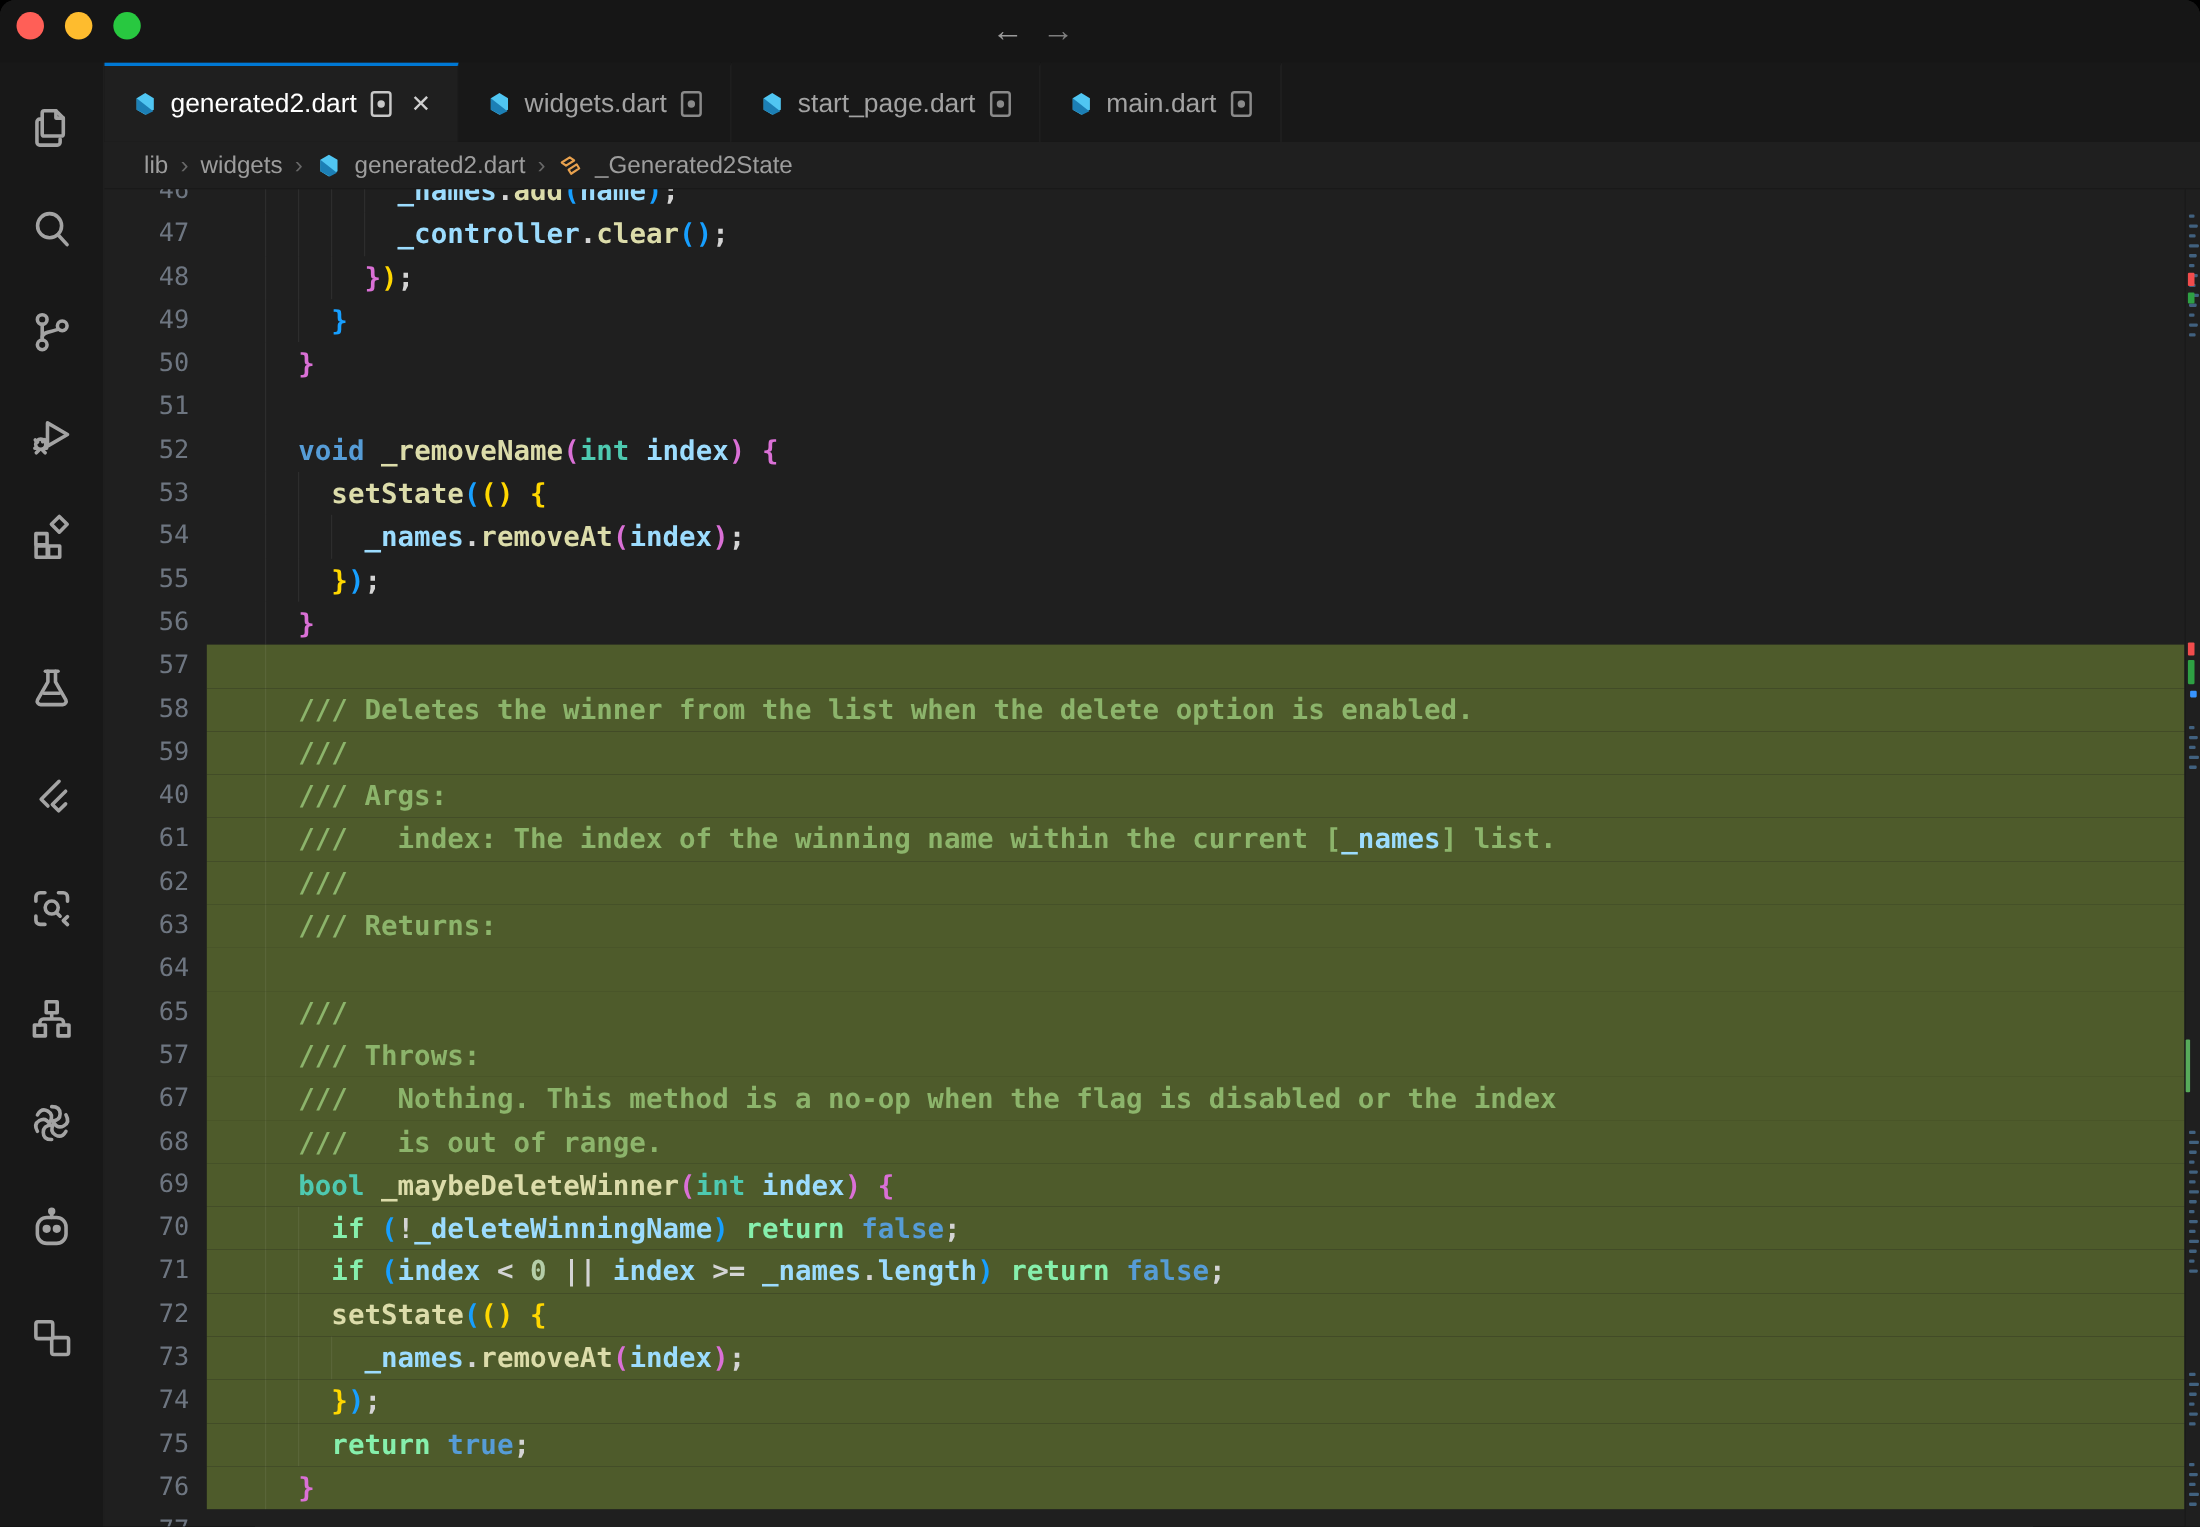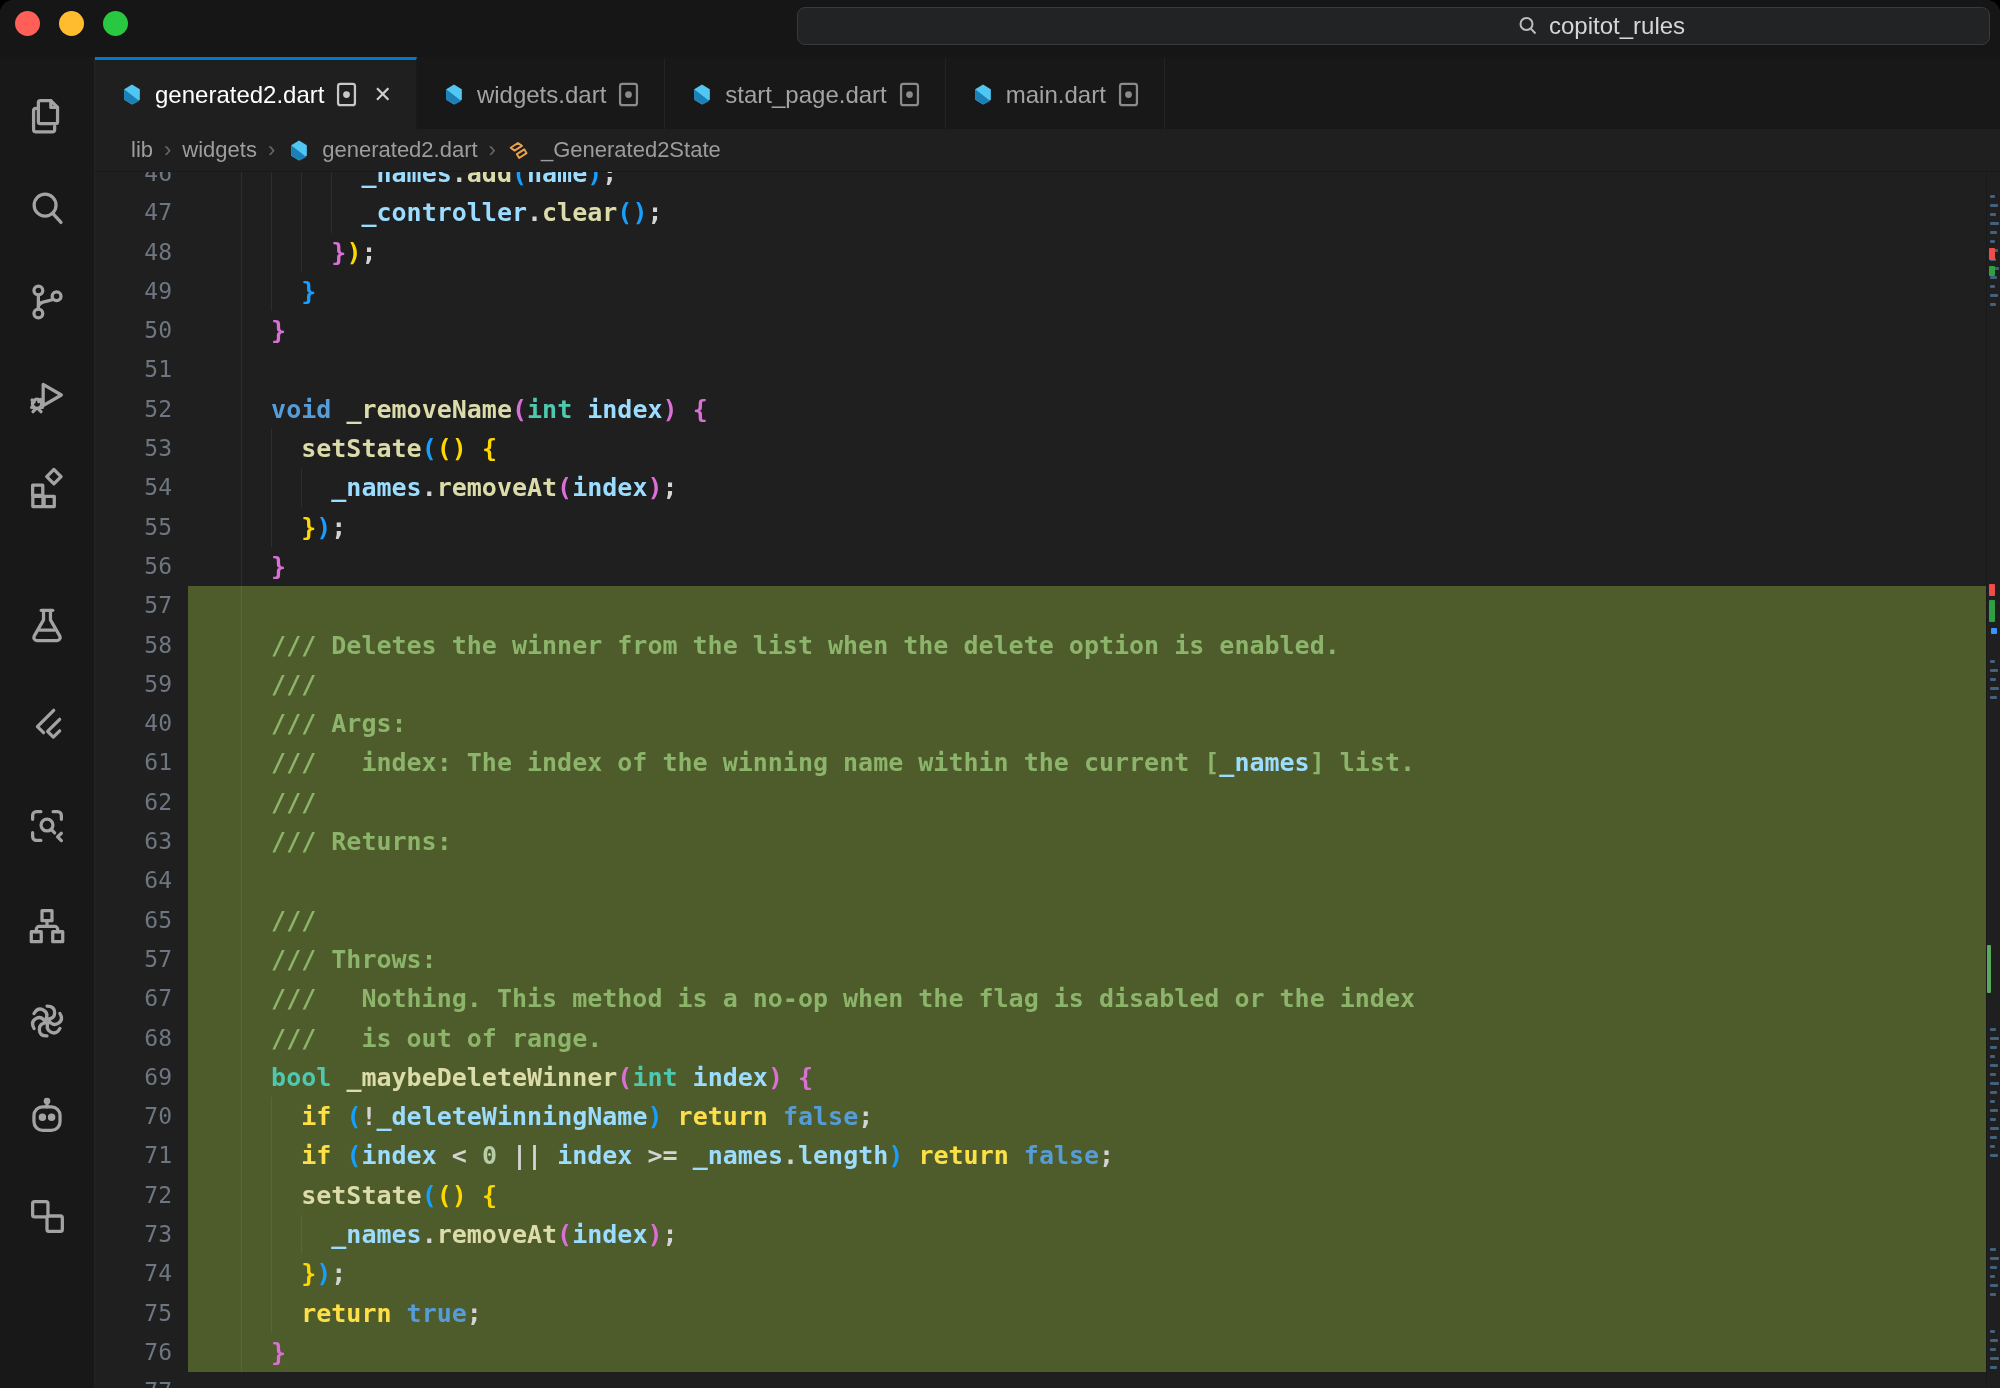--- a/index.html
+++ b/index.html
@@ -32,50 +32,39 @@
   .crumb-sep{color:#686868;font-size:22px;}
   
   .editor{position:absolute;left:95px;top:172px;right:0;bottom:0;background:#1f1f1f;overflow:hidden;}
   .code{position:absolute;left:0;top:-18px;right:14px;}
   .row{display:flex;height:39.3px;line-height:39.3px;font-family:"DejaVu Sans Mono",monospace;font-size:25px;}
   .gut{width:93px;flex:none;text-align:right;padding-right:16px;box-sizing:border-box;
     color:#6e7681;font-size:23px;font-family:"DejaVu Sans Mono",monospace;}
   .txt{flex:1;position:relative;padding-left:53px;white-space:pre;color:#d4d4d4;font-weight:bold;}
   .row.hl .txt{background:#4e5b2b;}
   .gd{position:absolute;top:0;bottom:0;width:1px;background:rgba(255,255,255,0.07);}
-  .c-kw{color:#569cd6}.c-ctl{color:#fde047}.c-fn{color:#dcdcaa}.c-var{color:#9cdcfe}
+  .c-kw{color:#569cd6}.c-ctl{color:#86efac}.c-fn{color:#dcdcaa}.c-var{color:#9cdcfe}
   .c-type{color:#4ec9b0}.c-num{color:#b5cea8}.c-def{color:#d4d4d4}
   .c-b1{color:#ffd700}.c-b2{color:#da70d6}.c-b3{color:#179fff}.c-cmt{color:#8cb46b}
   
   .minimap{position:absolute;right:0;top:0;width:14px;bottom:0;background:#1f1f1f;
     border-left:1px solid #191919;box-sizing:border-box;}
   .mm{position:absolute;border-radius:1px;}
 </style>
 </head>
 <body>
 
 <div class="window">
 
   <div class="titlebar">
     <div class="light" style="left:15px;background:#ff5f57;"></div>
     <div class="light" style="left:59px;background:#febc2e;"></div>
     <div class="light" style="left:103px;background:#28c840;"></div>
     <div class="nav-arrow" style="left:896px;">←</div>
     <div class="nav-arrow" style="left:942px;color:#7e7e7e;">→</div>
-    <div class="searchbox">
-      <div class="search-content">
-        <span style="display:inline-flex;">
-          <svg width="24" height="24" viewBox="0 0 24 24" fill="none" stroke="#bdbdbd" stroke-width="2">
-            <circle cx="10.5" cy="10" r="6"></circle>
-              <path d="M14.8 14.6 19.5 19.5"></path>
-          </svg>
-        </span>
-        <span>copitot_rules</span>
-      </div>
-    </div>
   </div>
 
   <div class="activitybar">
       <div class="ab-icon" style="top: 36px;"><svg viewBox="0 0 24 24" fill="none" stroke="#a3a3a3" stroke-width="1.7" stroke-linecap="round" stroke-linejoin="round">
           <path d="M8.5 4h5.5l3.5 3.5V15a1 1 0 0 1-1 1H8.5a1 1 0 0 1-1-1V5a1 1 0 0 1 1-1z"></path>
           <path d="M14 4v3.5h3.5"></path>
           <path d="M7.5 8H6.3A1.3 1.3 0 0 0 5 9.3V19a1.3 1.3 0 0 0 1.3 1.3h8.4A1.3 1.3 0 0 0 16 19v-1.6"></path>
         </svg></div>
       <div class="ab-icon" style="top: 129px;"><svg viewBox="0 0 24 24" fill="none" stroke="#a3a3a3" stroke-width="1.7" stroke-linecap="round" stroke-linejoin="round">
           <circle cx="11" cy="10" r="5.7"></circle>

